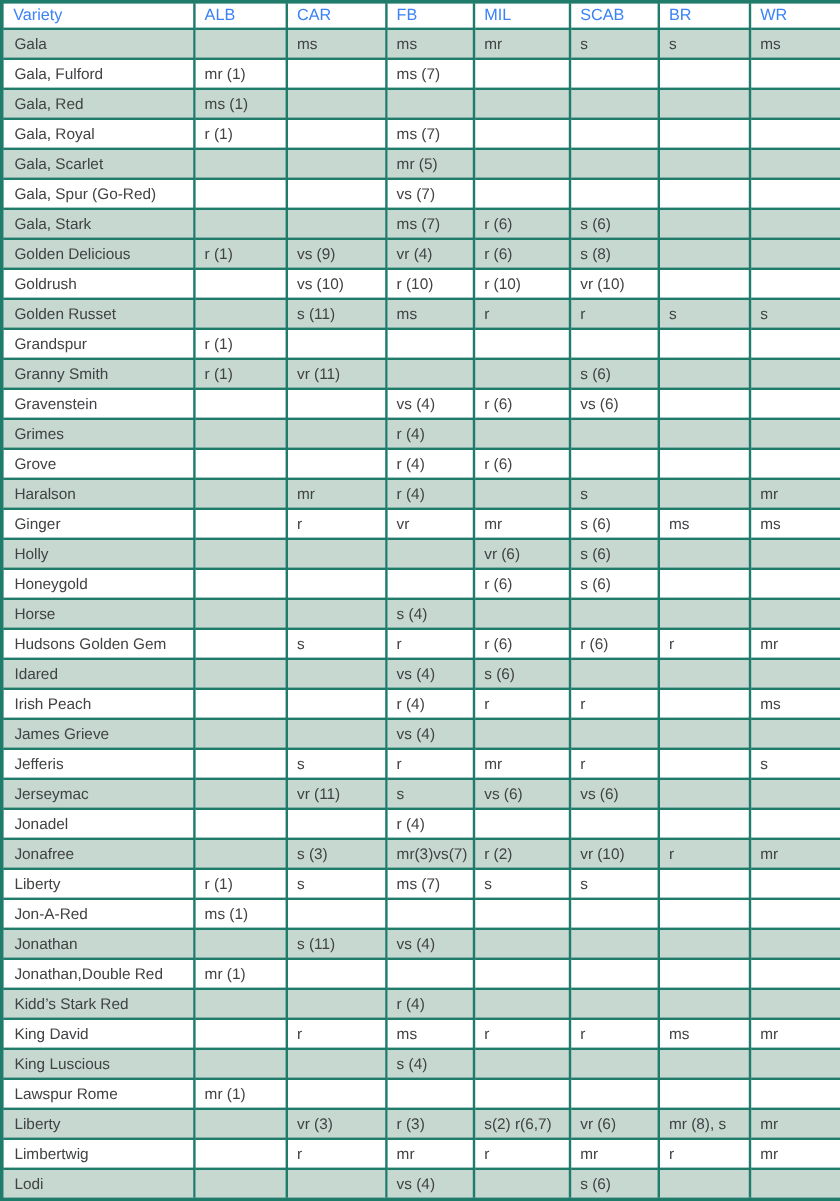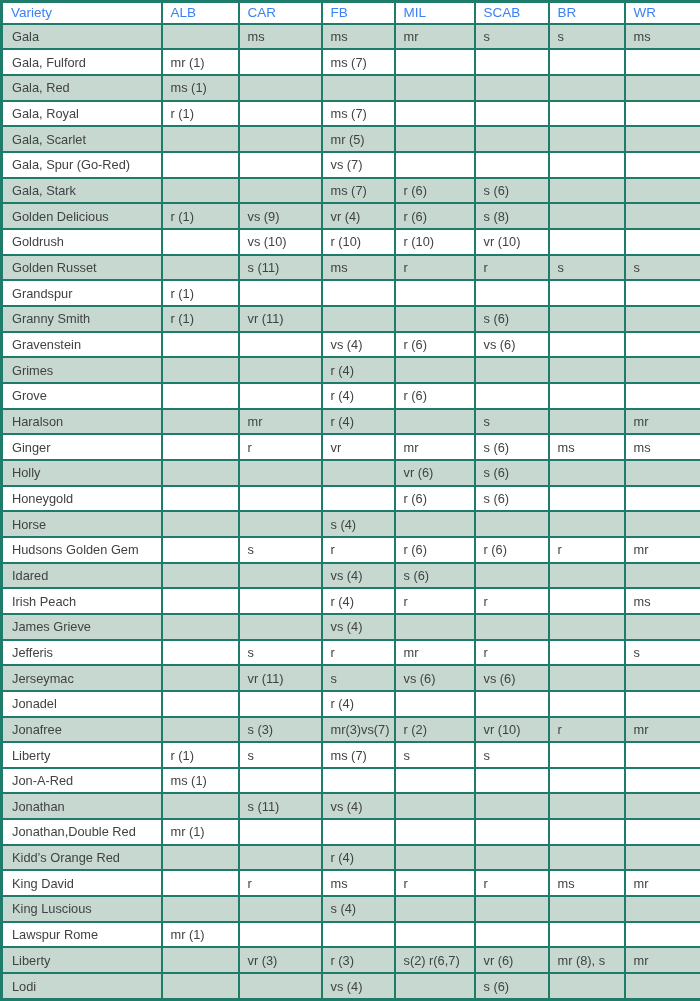--- a/index.html
+++ b/index.html
@@ -393,21 +393,21 @@
         <td class="variety-cell">Jonathan,Double Red</td>
         <td>mr (1)</td>
         <td></td>
         <td></td>
         <td></td>
         <td></td>
         <td></td>
         <td></td>
       </tr>
       <tr class="shaded">
-        <td class="variety-cell">Kidd’s Orange Red</td>
+        <td class="variety-cell">Kidd’s Stark Red</td>
         <td></td>
         <td></td>
         <td>r (4)</td>
         <td></td>
         <td></td>
         <td></td>
         <td></td>
       </tr>
       <tr class="plain">
         <td class="variety-cell">King David</td>
@@ -442,20 +442,30 @@
       <tr class="shaded">
         <td class="variety-cell">Liberty</td>
         <td></td>
         <td>vr (3)</td>
         <td>r (3)</td>
         <td>s(2) r(6,7)</td>
         <td>vr (6)</td>
         <td>mr (8), s</td>
         <td>mr</td>
       </tr>
+      <tr class="plain">
+        <td class="variety-cell">Limbertwig</td>
+        <td></td>
+        <td>r</td>
+        <td>mr</td>
+        <td>r</td>
+        <td>mr</td>
+        <td>r</td>
+        <td>mr</td>
+      </tr>
       <tr class="shaded">
         <td class="variety-cell">Lodi</td>
         <td></td>
         <td></td>
         <td>vs (4)</td>
         <td></td>
         <td>s (6)</td>
         <td></td>
         <td></td>
       </tr>

